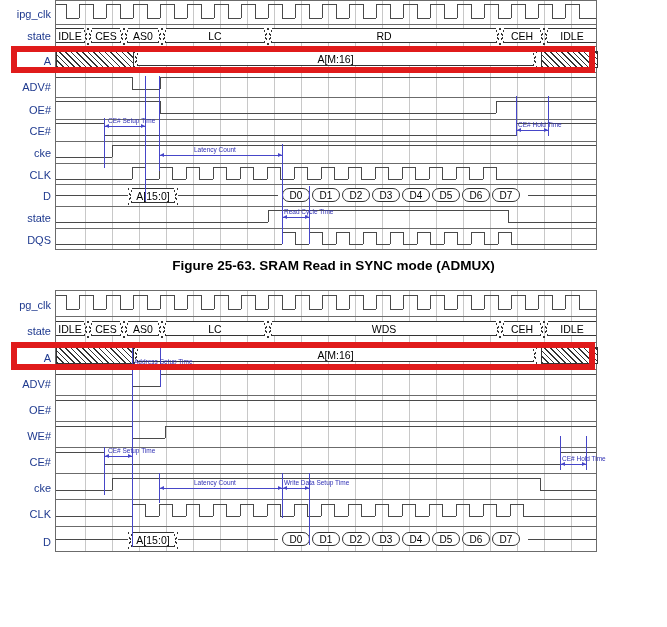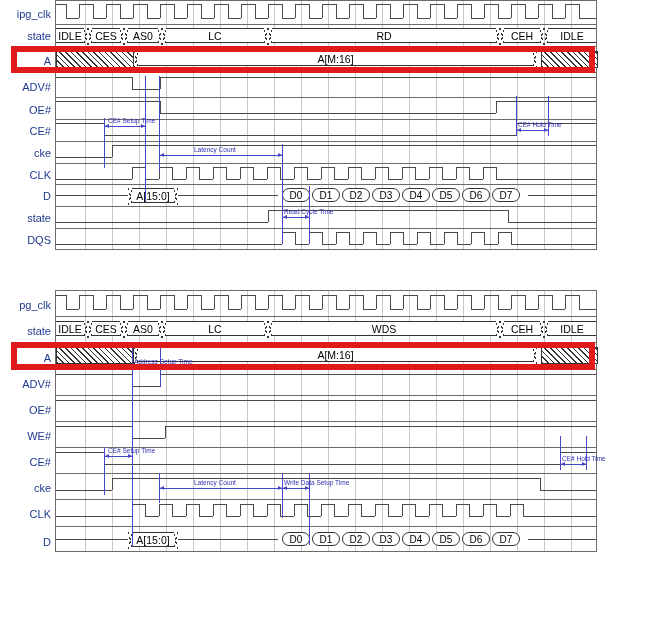--- a/index.html
+++ b/index.html
@@ -396,20 +396,21 @@
 
       <div class="vmark" style="left:460px;top:96px;height:40px"></div>
       <div class="vmark" style="left:492px;top:96px;height:40px"></div>
       <div class="ann" style="left:461px;top:130px;width:31px"></div>
       <div class="anntext" style="left:462px;top:121px">CE# Hold Time</div>
     </div>
 
     <div class="redbox" style="left:11px;top:46px;width:584px;height:27px"></div>
   </div>
 
+  <div class="caption" id="caption-read">Figure 25-63. SRAM Read in SYNC mode (ADMUX)</div>
 </div>
 
 <div class="figure" id="figure-write">
   <div class="diagram" id="diag-write">
 
     <div class="labels">
       <div class="sig-label" style="top:10px">pg_clk</div>
       <div class="sig-label" style="top:36px">state</div>
       <div class="sig-label" style="top:63px">A</div>
       <div class="sig-label" style="top:89px">ADV#</div>

